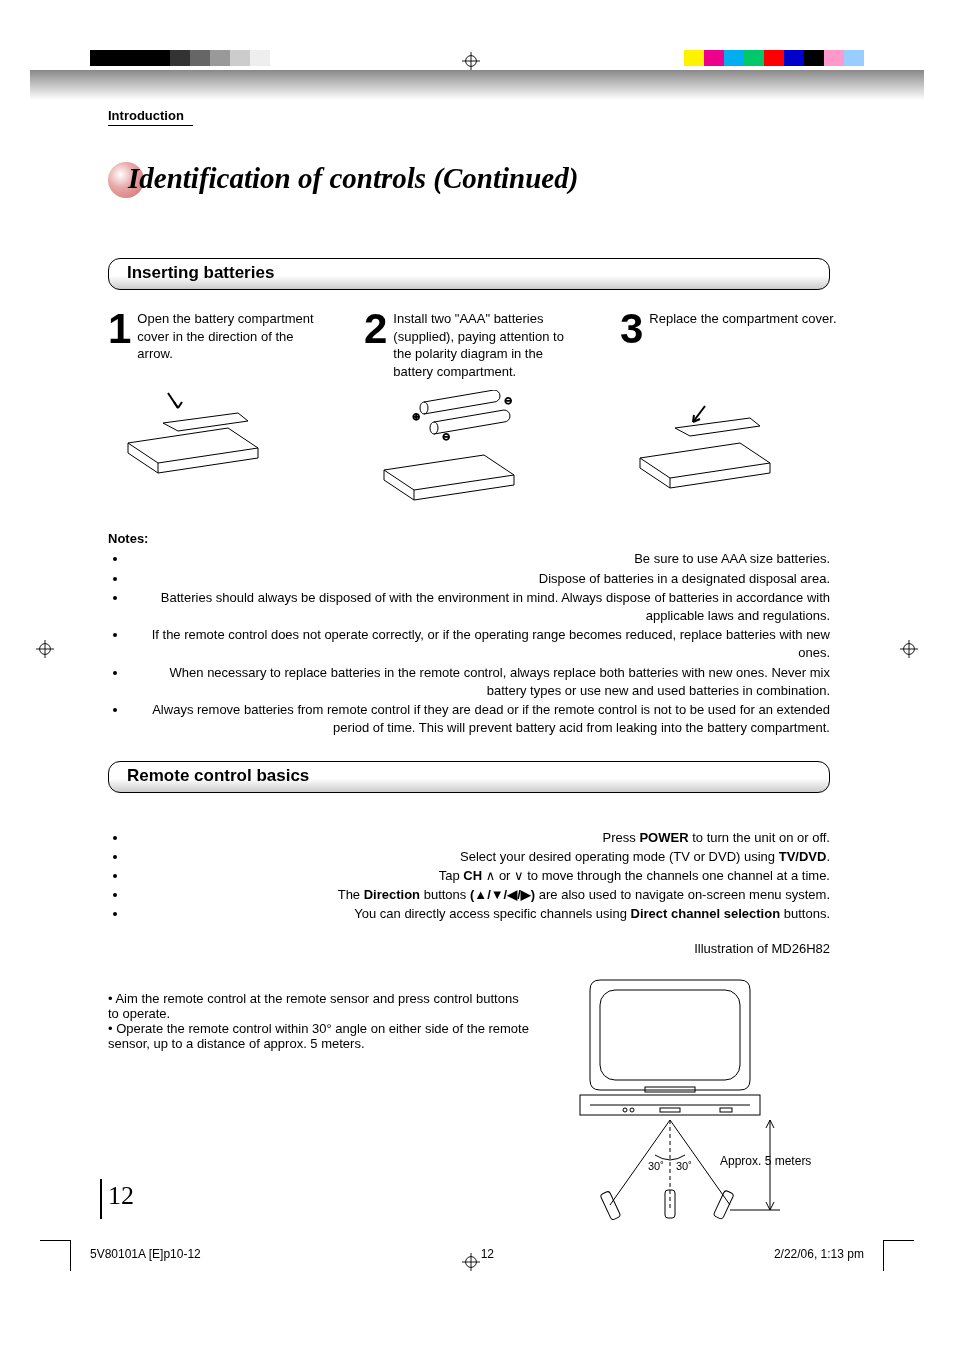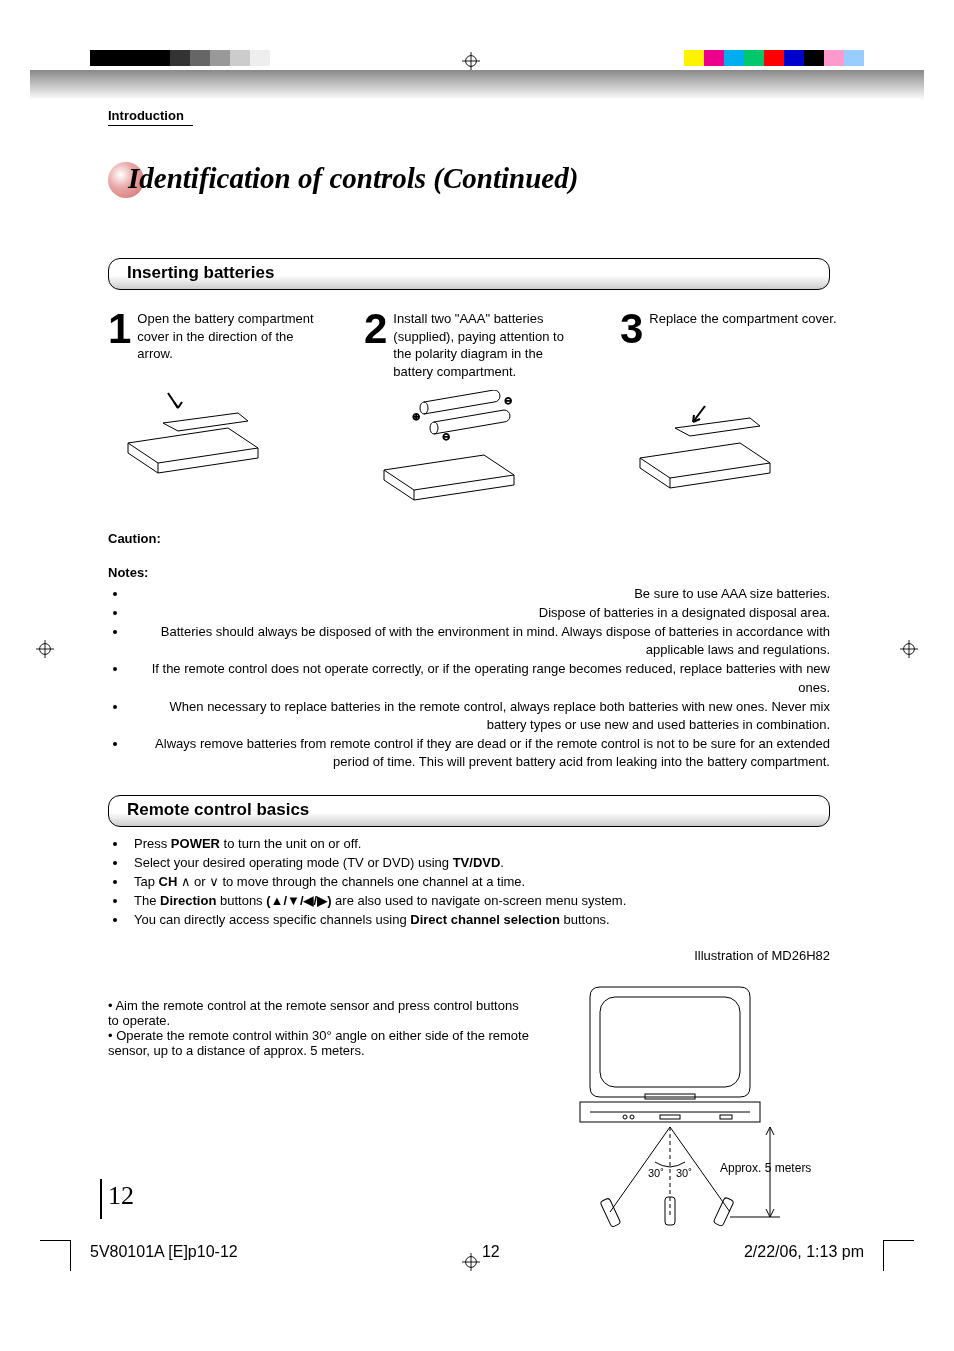--- a/index.html
+++ b/index.html
@@ -112,23 +112,24 @@
   .notes-block ul {
     margin: 2px 0 0 0;
     padding-left: 20px;
     text-align: right;
   }
   .notes-block li {
     margin-bottom: 1px;
     padding-left: 6px;
   }
   .basics-list {
-    margin-top: 8px;
+    margin-top: 36px;
     font-size: 13px;
     line-height: 1.45;
+    text-align: right;
   }
   .basics-list ul {
     margin: 0;
     padding-left: 20px;
   }
   .basics-list li { padding-left: 6px; }
   .illus-row {
     display: flex;
     gap: 40px;
     margin-top: 18px;
@@ -153,21 +154,21 @@
     left: 100px;
     width: 2px;
     height: 40px;
     background: #000;
   }
   .footer {
     position: absolute;
     bottom: 90px;
     left: 90px;
     right: 90px;
-    font-size: 16px;
+    font-size: 12px;
     display: flex;
     justify-content: space-between;
   }
   .crop-mark {
     position: absolute;
     border: 0 solid #000;
   }
   svg { display: block; }
 </style>
 </head>
@@ -304,32 +305,31 @@
                 <path d="M55 40 L130 30 L140 38 L70 48 Z"></path>
                 <path d="M85 18 L73 34" stroke-width="2"></path>
                 <path d="M73 34 L74 27 M73 34 L80 31" stroke-width="2"></path>
               </g>
             </svg>
           </div>
         </div>
       </div>
 
       <div class="notes-block">
-        <div class="bold">Caution:</div>
       </div>
 
       <div class="notes-block" style="margin-top:16px">
         <div class="bold">Notes:</div>
         <ul>
           <li>Be sure to use AAA size batteries.</li>
           <li>Dispose of batteries in a designated disposal area.</li>
           <li>Batteries should always be disposed of with the environment in mind. Always dispose of batteries in accordance with applicable laws and regulations.</li>
           <li>If the remote control does not operate correctly, or if the operating range becomes reduced, replace batteries with new ones.</li>
           <li>When necessary to replace batteries in the remote control, always replace both batteries with new ones. Never mix battery types or use new and used batteries in combination.</li>
-          <li>Always remove batteries from remote control if they are dead or if the remote control is not to be sure for an extended period of time. This will prevent battery acid from leaking into the battery compartment.</li>
+          <li>Always remove batteries from remote control if they are dead or if the remote control is not to be used for an extended period of time. This will prevent battery acid from leaking into the battery compartment.</li>
         </ul>
       </div>
     </div>
 
     <div class="subsection" style="margin-top:24px">
       <div class="subsection-header">Remote control basics</div>
 
       <div class="basics-list">
         <ul>
           <li><span>Press </span><b>POWER</b><span> to turn the unit on or off.</span></li>

